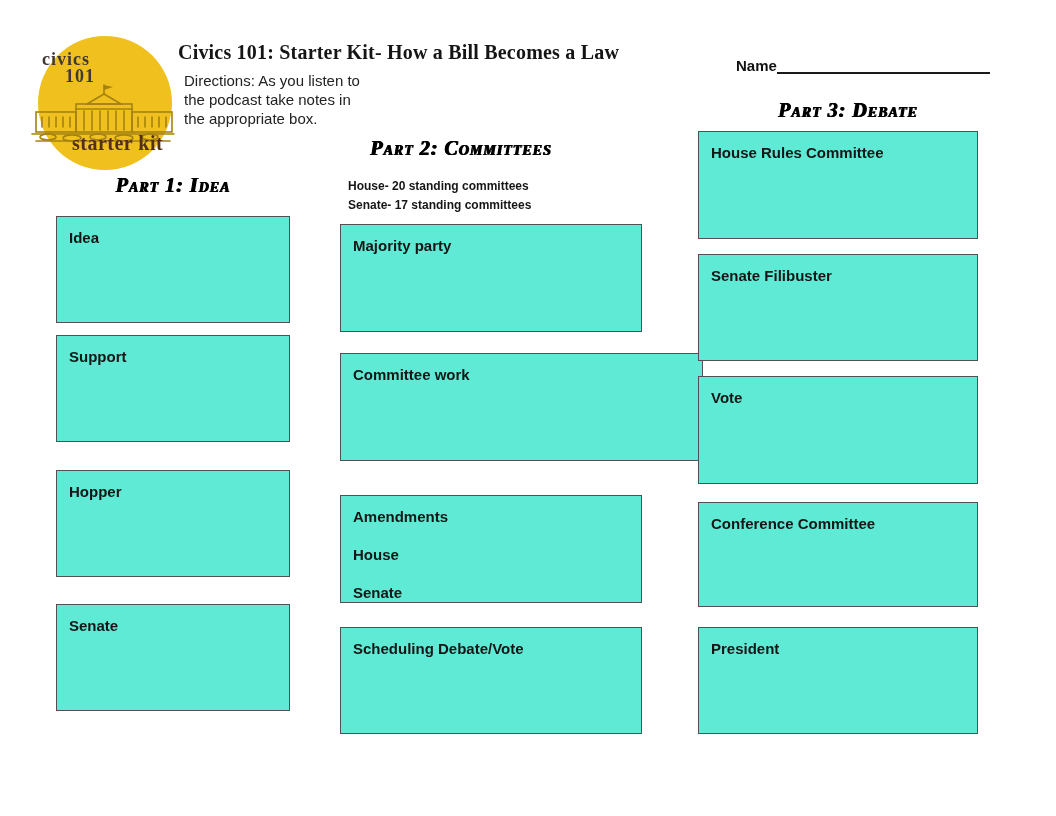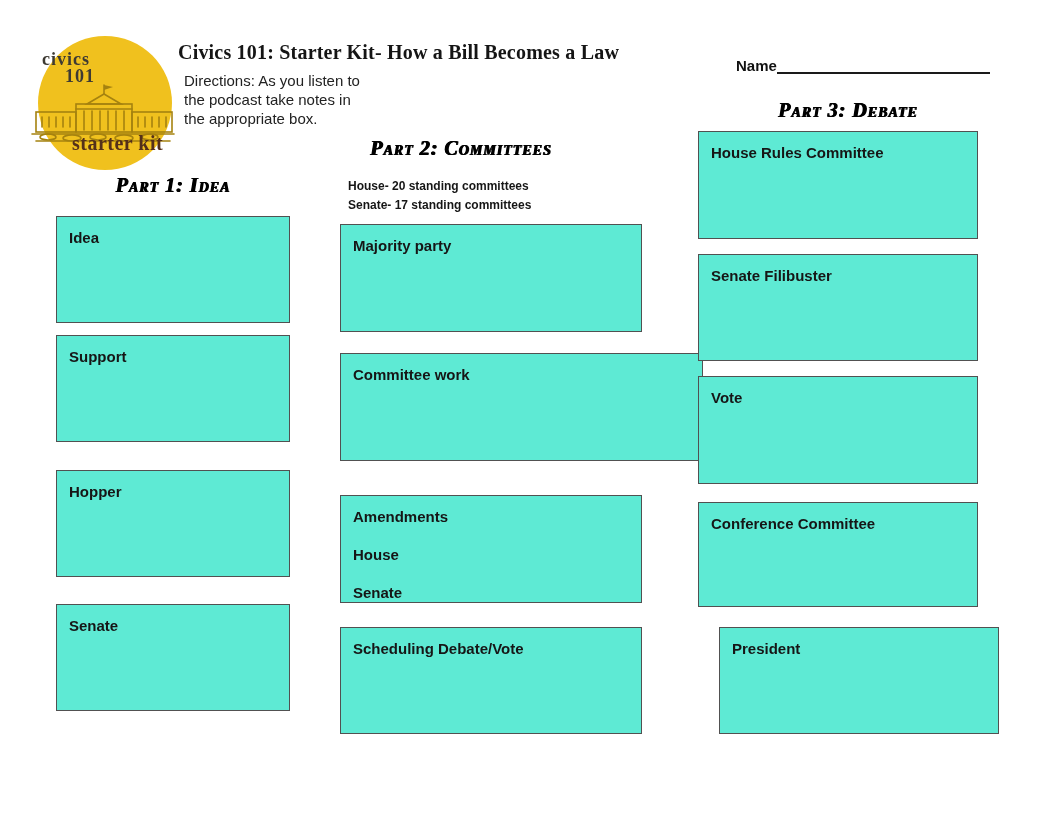--- a/index.html
+++ b/index.html
@@ -194,15 +194,15 @@
 </div>
 <div class="box" style="left:698px; top:254px; width:280px; height:107px;">
   <div class="box-label">Senate Filibuster</div>
 </div>
 <div class="box" style="left:698px; top:376px; width:280px; height:108px;">
   <div class="box-label">Vote</div>
 </div>
 <div class="box" style="left:698px; top:502px; width:280px; height:105px;">
   <div class="box-label">Conference Committee</div>
 </div>
-<div class="box" style="left:698px; top:627px; width:280px; height:107px;margin-left:21px;">
+<div class="box" style="left:698px; top:627px; width:280px; height:107px;">
   <div class="box-label">President</div>
 </div>
 
 </body></html>

